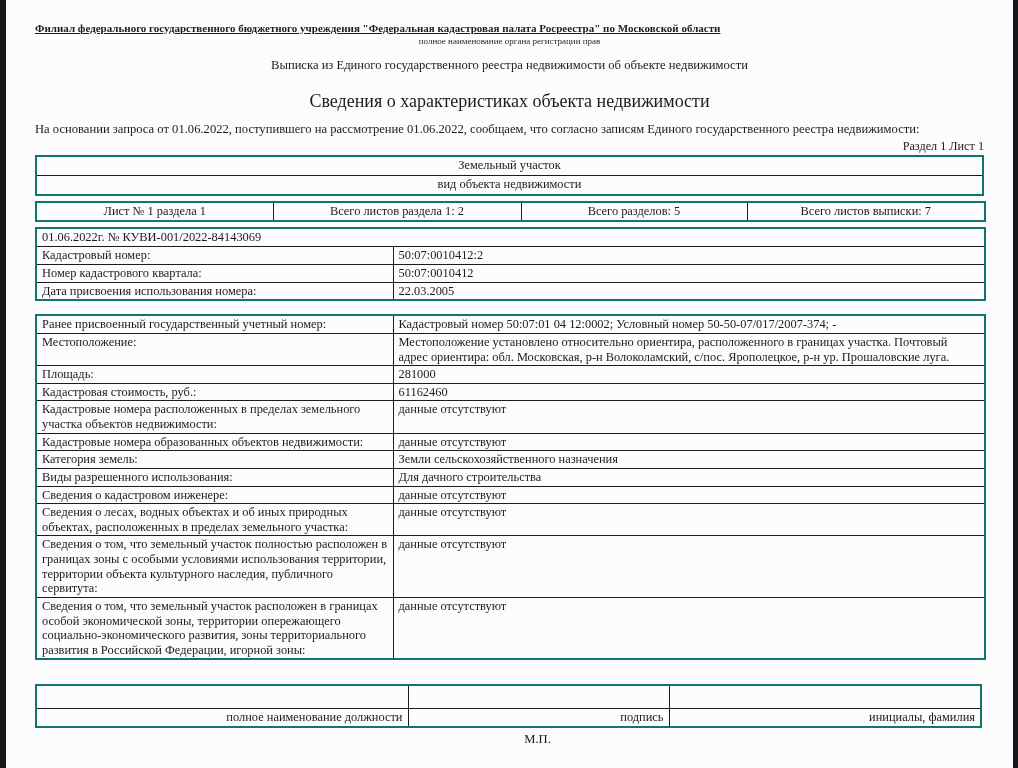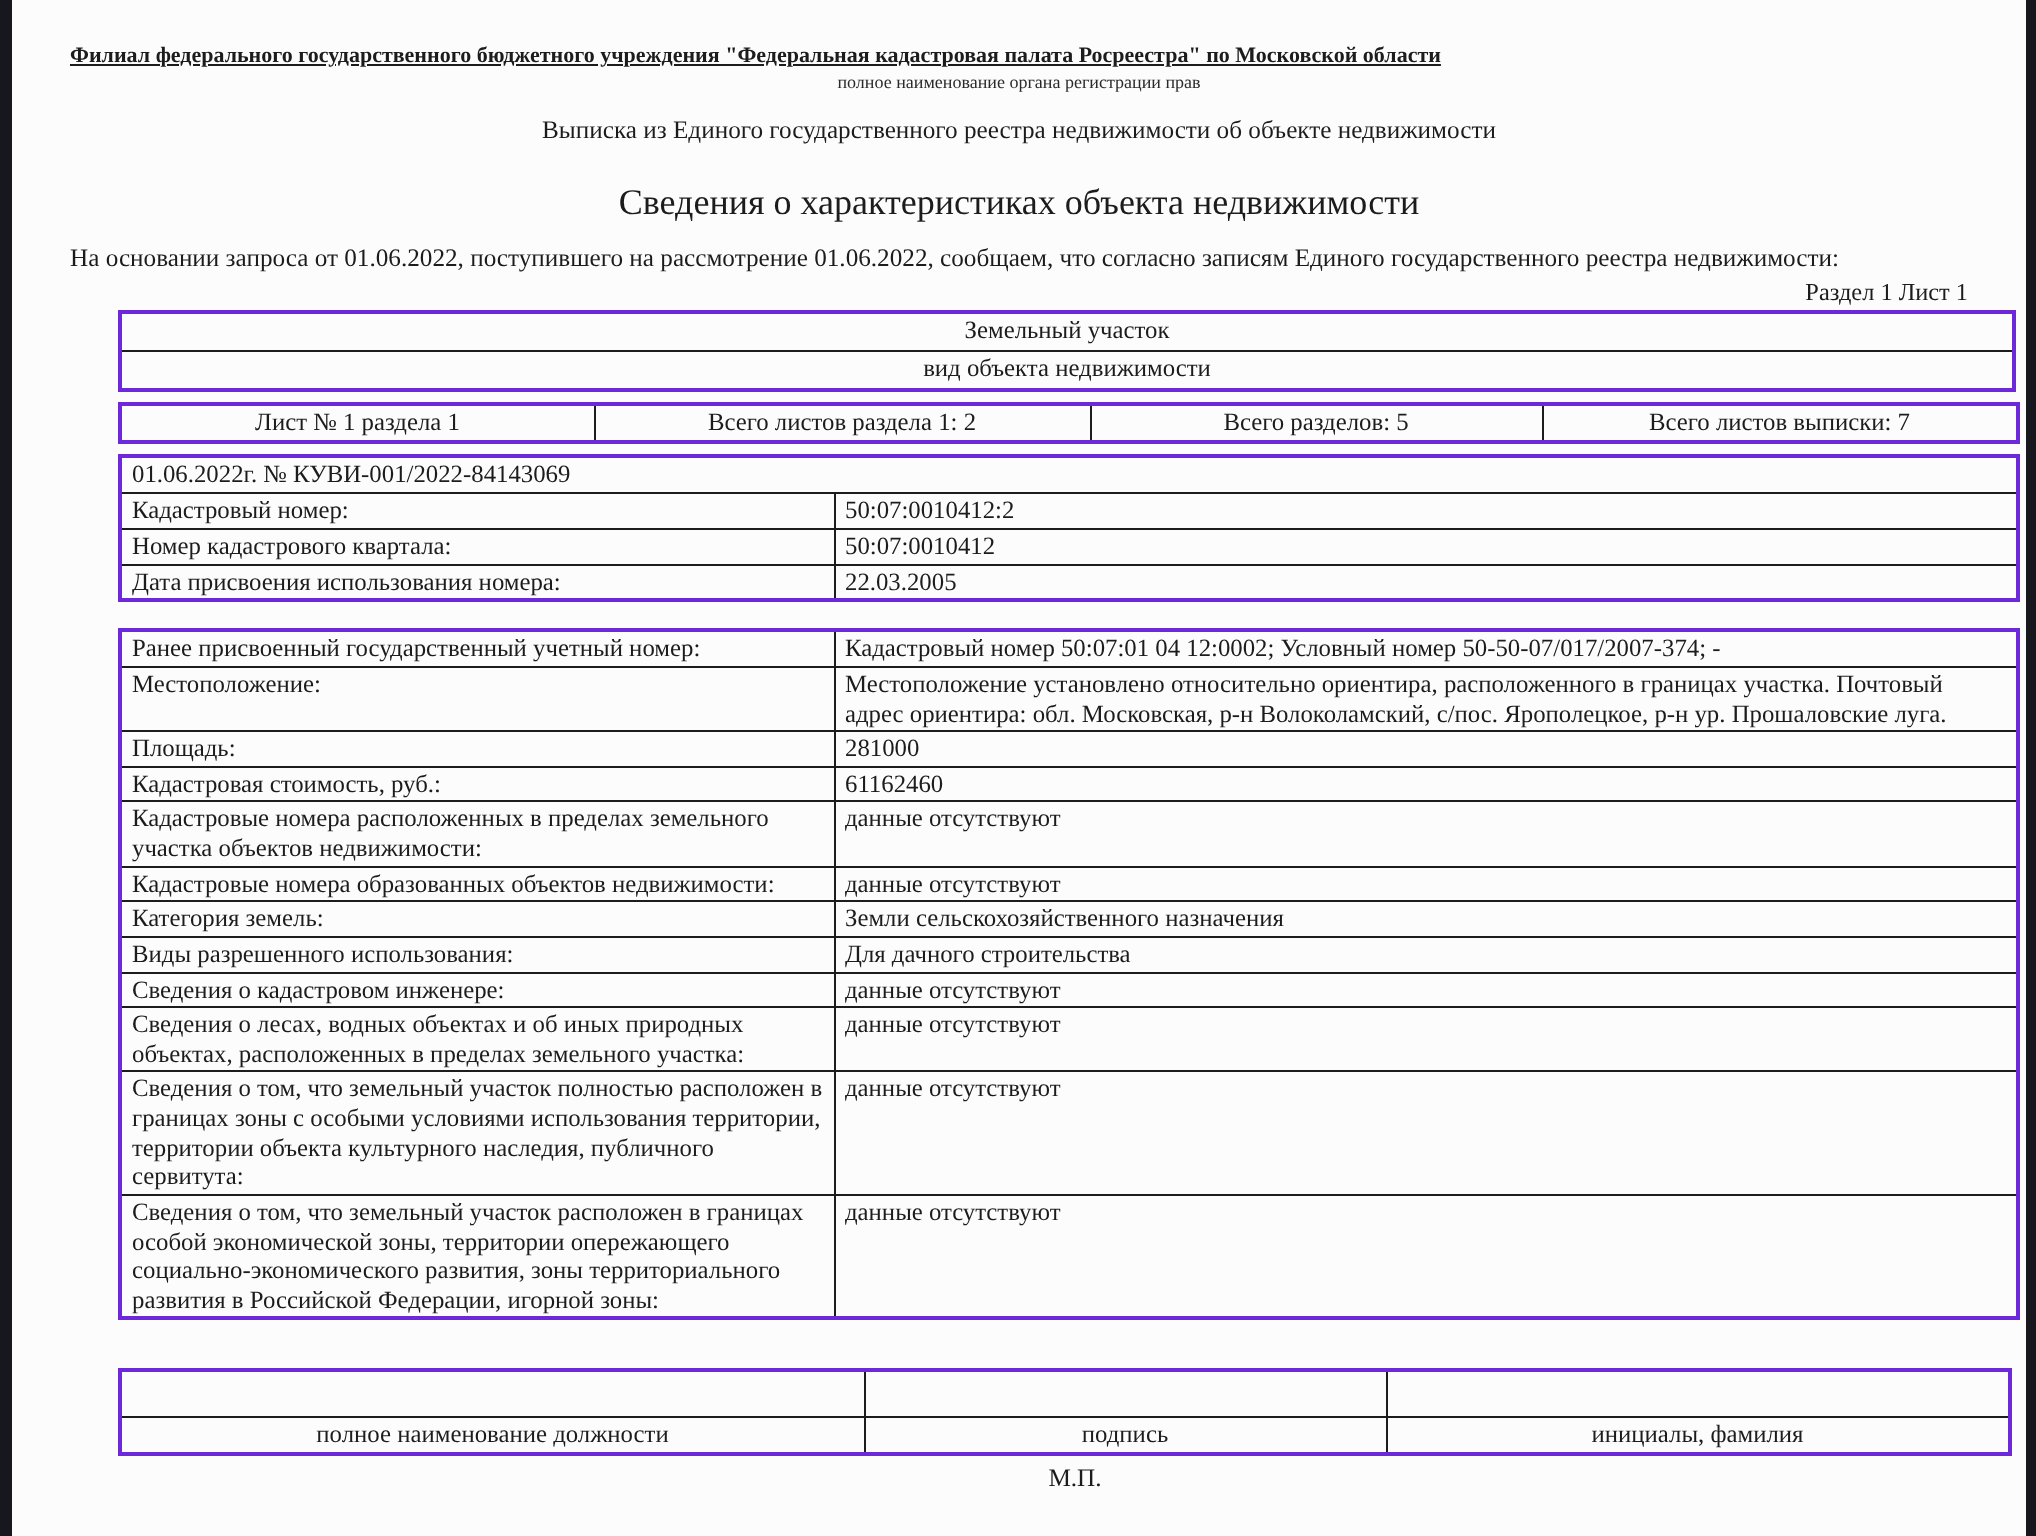--- a/index.html
+++ b/index.html
@@ -66,22 +66,21 @@
     margin-top: 2px;
     margin-bottom: 2px;
     font-size: 12.2px;
   }
 
   table {
     border-collapse: collapse;
     table-layout: fixed;
     width: 949px;
     font-size: 12.4px;
-    border: 2px solid #6d28d9;
-    margin-left: 24px;
+    border: 2px solid #0f766e;
   }
   td {
     border: 1.5px solid #1c1c1c;
     padding: 1px 5px;
     vertical-align: top;
     line-height: 1.18;
     overflow: hidden;
   }
 
   .t-object { margin-top: 0; }
@@ -93,21 +92,21 @@
   .t-request { margin-top: 5px; }
   .t-request .full-row td { height: 15px; }
   .t-request td.val { }
 
   .t-main { margin-top: 13px; }
 
   .t-sign {
     margin-top: 24px;
     width: 945px;
   }
-  .t-sign td { text-align: center; }
+  .t-sign td { text-align: right; }
   .t-sign .empty-row td { height: 20px; }
   .t-sign .label-row td { height: 15px; }
 
   .mp-label {
     margin-top: 4px;
     margin-left: 372px;
     width: 261px;
     text-align: center;
     font-size: 12.6px;
   }

